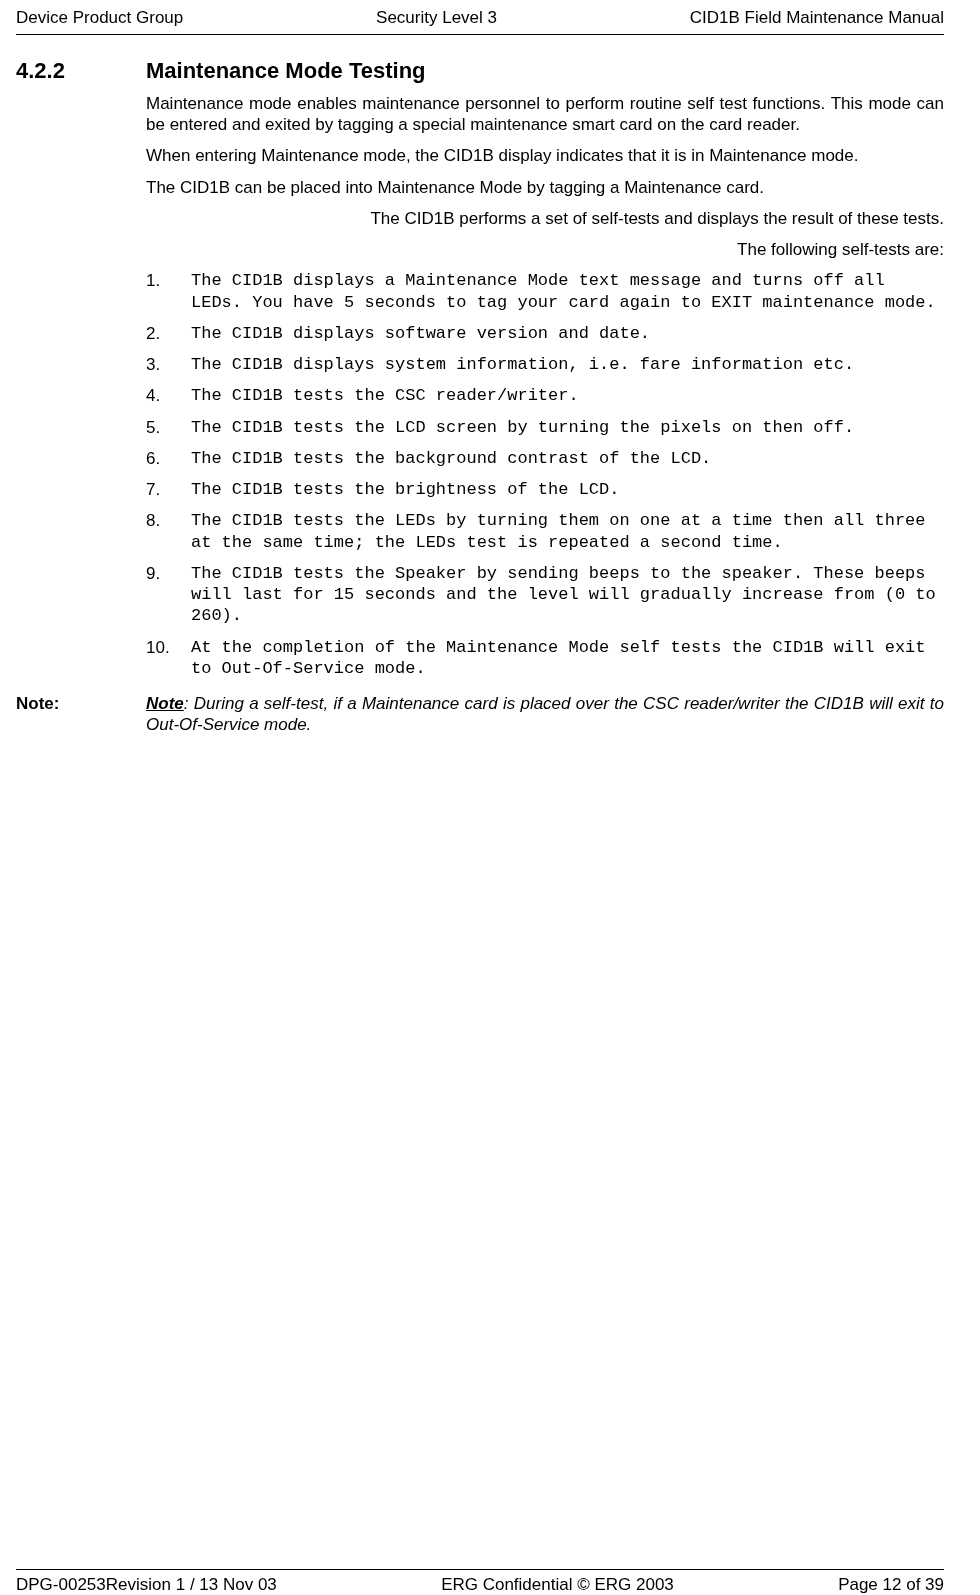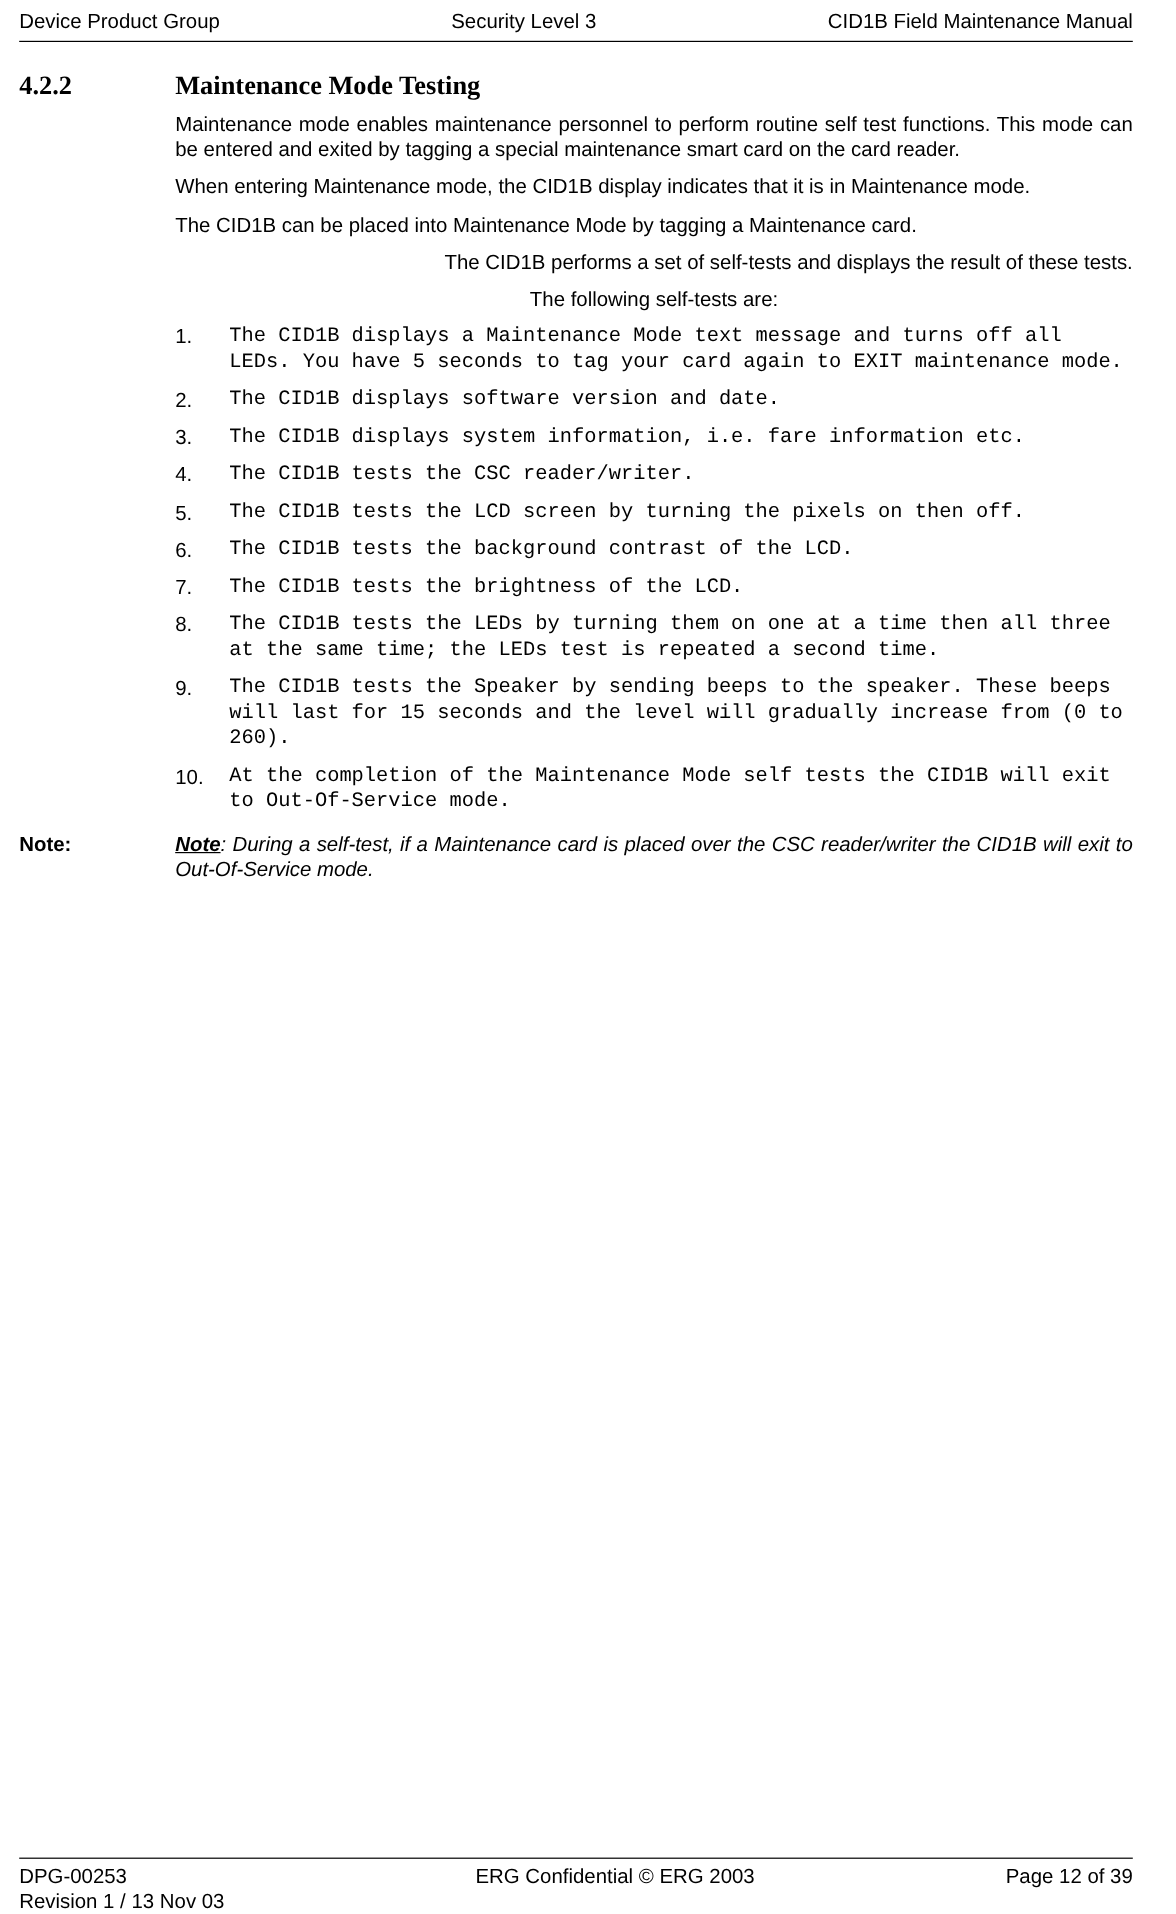--- a/index.html
+++ b/index.html
@@ -27,21 +27,20 @@
     border-bottom: 1.5px solid #000;
     margin-bottom: 22px;
   }
   .content {
     padding-right: 0;
   }
   .section-title-row {
     display: flex;
     align-items: baseline;
     margin-bottom: 8px;
-    font-family: Liberation Serif, serif;
   }
   .section-num {
     font-size: 22px;
     font-weight: bold;
     width: 130px;
     flex: none;
   }
   .section-title {
     font-size: 22px;
     font-weight: bold;
@@ -91,21 +90,22 @@
     right: 16px;
     bottom: 0;
     border-top: 1.5px solid #000;
     padding-top: 4px;
     display: flex;
     justify-content: space-between;
     font-size: 17px;
   }
   .footer .col {
     display: flex;
-    flex-direction: column;
+    flex-direction: row;
+    text-align: right;
   }
 </style>
 </head>
 <body>
 
 <div class="page">
 
   <div class="header-row">
     <span>Device Product Group</span>
     <span>Security Level 3</span>
@@ -116,21 +116,21 @@
 
     <div class="section-title-row">
       <span class="section-num">4.2.2</span>
       <span class="section-title">Maintenance Mode Testing</span>
     </div>
 
     <div class="body-block">Maintenance mode enables maintenance personnel to perform routine self test functions. This mode can be entered and exited by tagging a special maintenance smart card on the card reader.</div>
     <div class="body-block">When entering Maintenance mode, the CID1B display indicates that it is in Maintenance mode.</div>
     <div class="body-block" style="text-align:left">The CID1B can be placed into Maintenance Mode by tagging a Maintenance card.</div>
     <div class="body-block" style="text-align:right"> The CID1B performs a set of self-tests and displays the result of these tests.</div>
-    <div class="body-block" style="text-align:center">The following self-tests are:</div>
+    <div class="body-block" style="text-align:right">The following self-tests are:</div>
 
     <div class="list-row">
       <span class="list-num">1.</span>
       <span class="list-text">The CID1B displays a Maintenance Mode text message and turns off all LEDs. You have 5 seconds to tag your card again to EXIT maintenance mode.</span>
     </div>
     <div class="list-row">
       <span class="list-num">2.</span>
       <span class="list-text">The CID1B displays software version and date.</span>
     </div>
     <div class="list-row">

